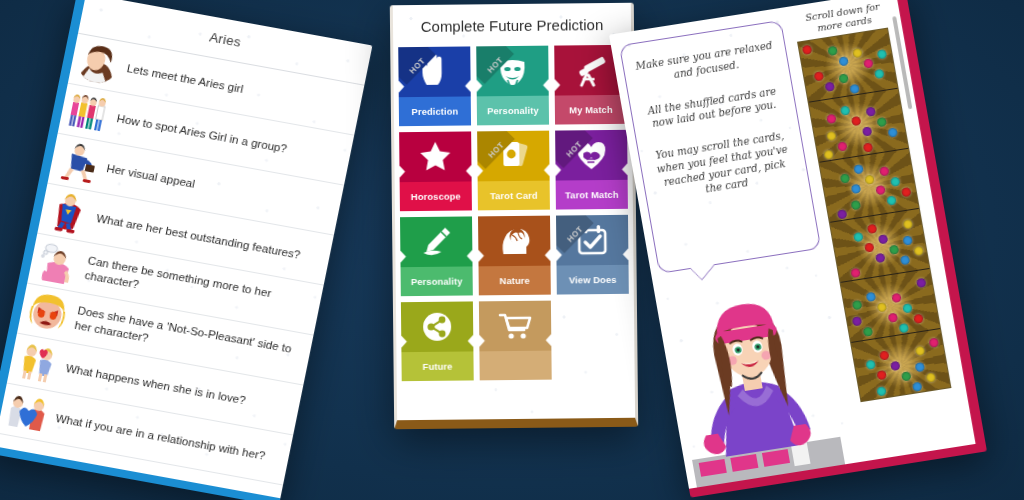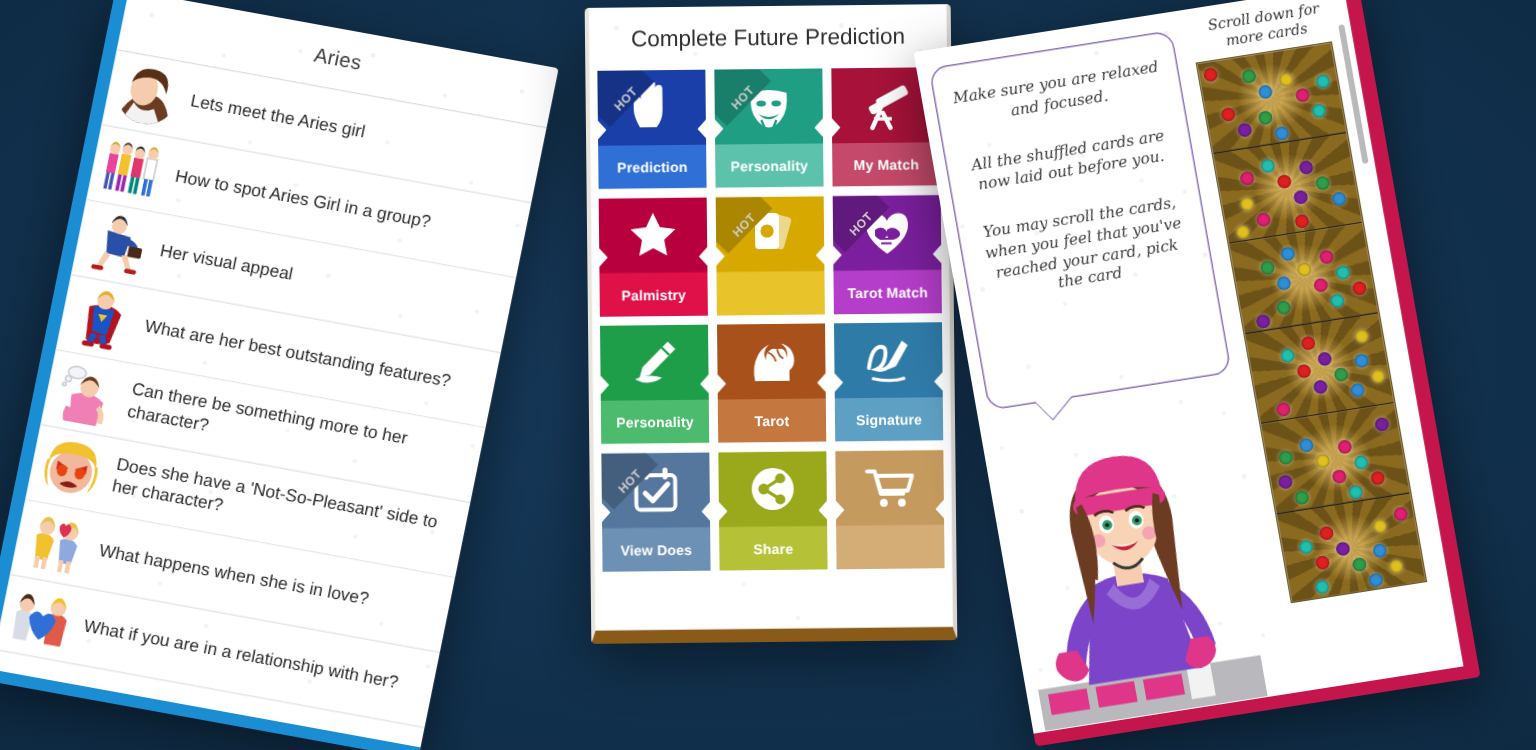--- a/index.html
+++ b/index.html
@@ -307,30 +307,33 @@
               <span class="lbl">My Match</span>
             </div>
           </div>
           <div class="tile" style="background: rgb(224, 16, 72);">
             <div class="top" style="background: rgb(184, 0, 63);">
               <svg width="34" height="34" viewBox="0 0 34 34">
                 <path d="M17 2 l4.6 9.6 10.4 1.4 -7.6 7.2 1.9 10.4 -9.3 -5 -9.3 5 1.9 -10.4 -7.6 -7.2 10.4 -1.4z" fill="#fff"></path>
               </svg>
             </div>
             <div class="bot">
-              <span class="lbl">Palmistry</span>
+              <span class="lbl">Horoscope</span>
             </div>
           </div>
           <div class="tile" style="background: rgb(232, 195, 42);">
             <div class="top" style="background: rgb(214, 168, 0);">
               <svg width="34" height="34" viewBox="0 0 34 34">
                 <rect x="14" y="4" width="15" height="22" rx="2.4" fill="#fff" opacity=".55" transform="rotate(16 21 15)"></rect>
                 <rect x="7" y="3" width="16" height="24" rx="2.6" fill="#fff"></rect>
                 <circle cx="15" cy="15" r="4.4" fill="#d6a800"></circle>
               </svg>
+            </div>
+            <div class="bot">
+              <span class="lbl">Tarot Card</span>
             </div>
             <div class="hot" style="background: rgb(214, 168, 0); filter: brightness(0.8);">
               <b>HOT</b>
             </div>
           </div>
           <div class="tile" style="background: rgb(180, 61, 201);">
             <div class="top" style="background: rgb(123, 31, 158);">
               <svg width="34" height="34" viewBox="0 0 34 34">
                 <path d="M17 31 Q3 21 3 12 Q3 4 9.5 4 Q14.5 4 17 9 Q19.5 4 24.5 4 Q31 4 31 12 Q31 21 17 31z" fill="#fff"></path>
                 <path d="M9 15 q4 -3 7 0 q3 3 0 5 q-4 3 -7 -1z" fill="#7b1f9e"></path>
@@ -360,33 +363,21 @@
           <div class="tile" style="background: rgb(196, 119, 63);">
             <div class="top" style="background: rgb(168, 81, 27);">
               <svg width="34" height="34" viewBox="0 0 34 34">
                 <path d="M6 30 q-2 -10 2 -17 q4 -8 13 -8 q9 0 11 9 q1 6 -3 9 l0 7 z" fill="#fff"></path>
                 <circle cx="20" cy="12" r="7.6" fill="#a8511b"></circle>
                 <path d="M14 12 q3 -5 7 -3 q5 -2 6 4 q2 4 -3 6 q-4 3 -8 0 q-4 -2 -2 -7z" fill="#fff"></path>
                 <path d="M15 11 q4 2 5 6 M21 9 q1 5 4 6" stroke="#a8511b" stroke-width="1.2" fill="none"></path>
               </svg>
             </div>
             <div class="bot">
-              <span class="lbl">Tarot</span>
-            </div>
-          </div>
-          <div class="tile" style="background: rgb(94, 160, 196);">
-            <div class="top" style="background: rgb(47, 123, 168);">
-              <svg width="34" height="34" viewBox="0 0 34 34">
-                <path d="M4 22 q2 -14 8 -14 q4 0 3 6 q-1 7 -6 9 q7 2 11 -6" stroke="#fff" stroke-width="2.6" fill="none" stroke-linecap="round"></path>
-                <path d="M26 4 l4 3 -8 14 -5 2 1 -5z" fill="#fff"></path>
-                <path d="M6 29 q12 3 22 0" stroke="#fff" stroke-width="2" fill="none"></path>
-              </svg>
-            </div>
-            <div class="bot">
-              <span class="lbl">Signature</span>
+              <span class="lbl">Nature</span>
             </div>
           </div>
           <div class="tile" style="background: rgb(109, 144, 181);">
             <div class="top" style="background: rgb(85, 119, 158);">
               <svg width="34" height="34" viewBox="0 0 34 34">
                 <rect x="4" y="7" width="26" height="23" rx="3" fill="none" stroke="#fff" stroke-width="2.6"></rect>
                 <rect x="9" y="2" width="3.4" height="8" rx="1.6" fill="#fff"></rect>
                 <rect x="21.6" y="2" width="3.4" height="8" rx="1.6" fill="#fff"></rect>
                 <path d="M10 19 l5 5 10 -11" stroke="#fff" stroke-width="3.4" fill="none" stroke-linecap="round" stroke-linejoin="round"></path>
               </svg>
@@ -402,21 +393,21 @@
             <div class="top" style="background: rgb(154, 168, 27);">
               <svg width="34" height="34" viewBox="0 0 34 34">
                 <circle cx="17" cy="17" r="14" fill="#fff"></circle>
                 <circle cx="22" cy="10" r="3.4" fill="#9aa81b"></circle>
                 <circle cx="22" cy="24" r="3.4" fill="#9aa81b"></circle>
                 <circle cx="11" cy="17" r="3.6" fill="#9aa81b"></circle>
                 <path d="M13.6 15.4 L19.6 11.6 M13.6 18.6 L19.6 22.4" stroke="#9aa81b" stroke-width="2.2"></path>
               </svg>
             </div>
             <div class="bot">
-              <span class="lbl">Share</span>
+              <span class="lbl">Future</span>
             </div>
           </div>
           <div class="tile" style="background: rgb(212, 173, 118);">
             <div class="top" style="background: rgb(196, 154, 94);">
               <svg width="34" height="34" viewBox="0 0 34 34">
                 <path d="M2 6 h5 l4 15 h15" stroke="#fff" stroke-width="2.6" fill="none" stroke-linecap="round" stroke-linejoin="round"></path>
                 <path d="M8 9 h24 l-3 10 H11z" fill="none" stroke="#fff" stroke-width="2.6" stroke-linejoin="round"></path>
                 <circle cx="13" cy="27" r="2.6" fill="#fff"></circle>
                 <circle cx="25" cy="27" r="2.6" fill="#fff"></circle>
               </svg>

